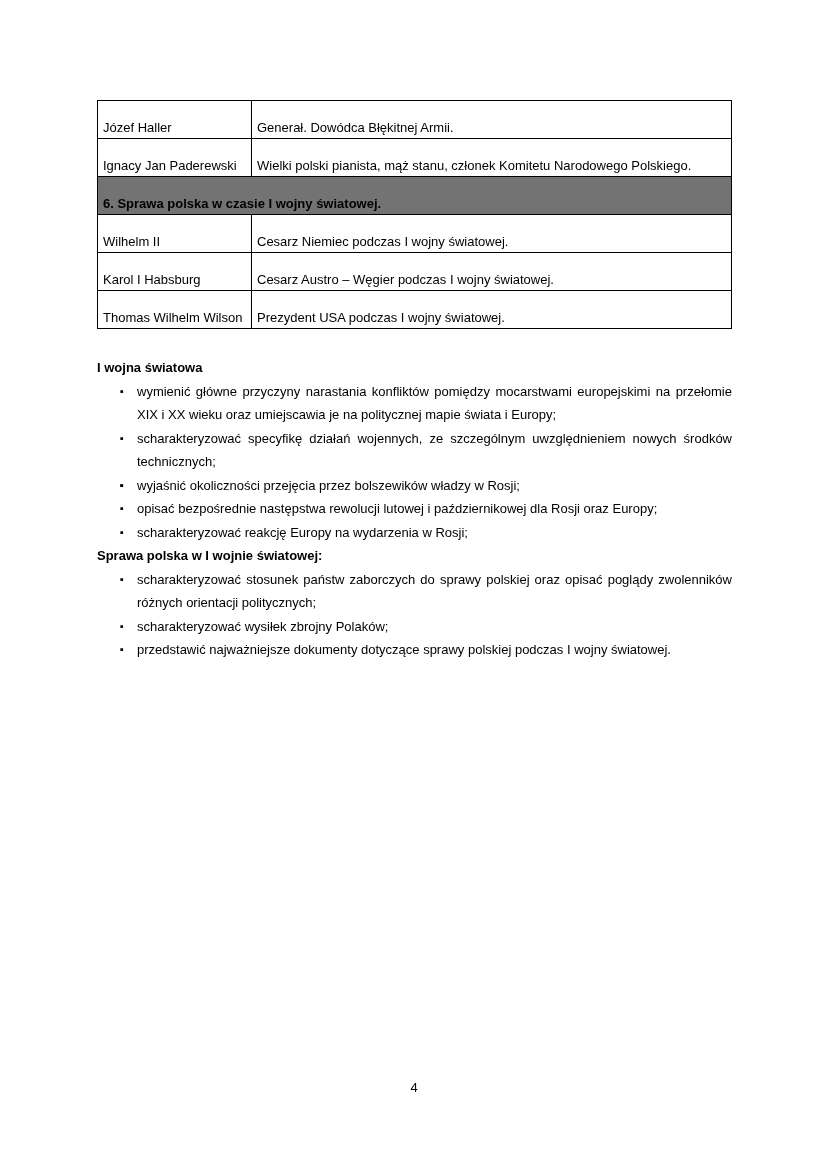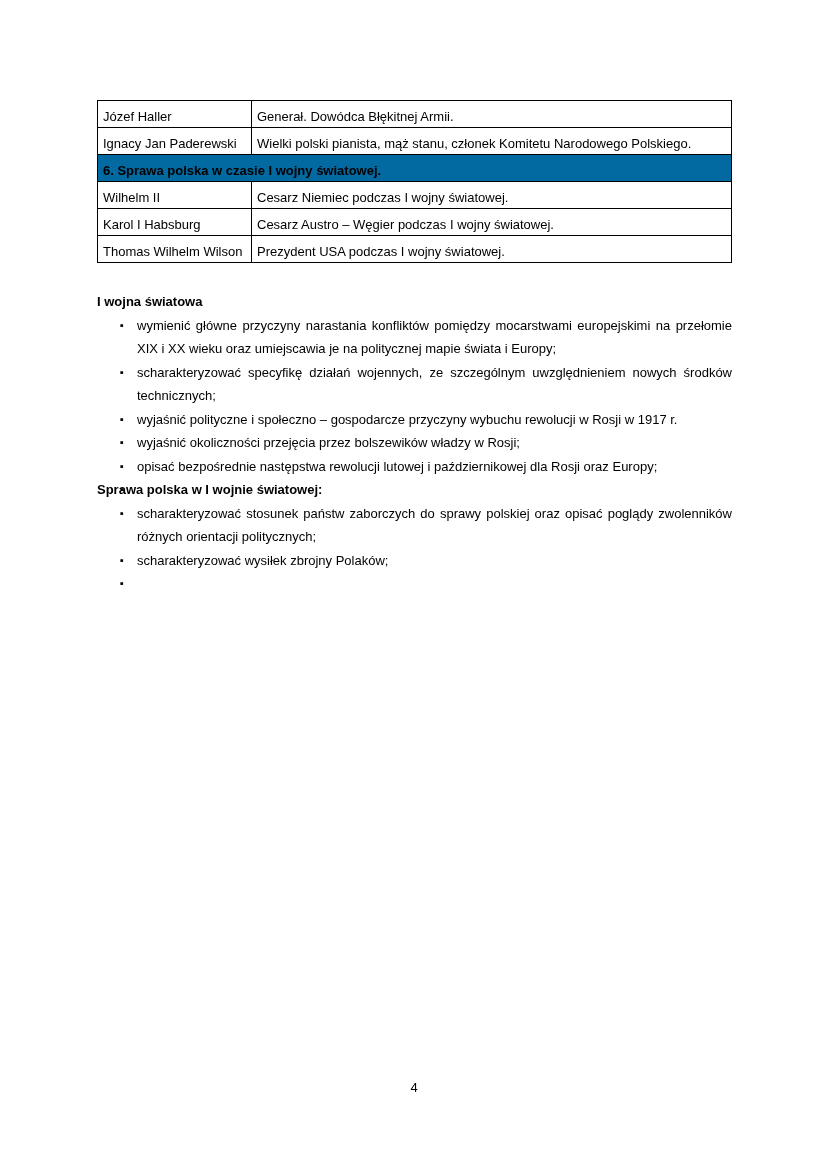--- a/index.html
+++ b/index.html
@@ -21,28 +21,28 @@
     top: 100px;
     width: 635px;
   }
   table.figures {
     border-collapse: collapse;
     width: 100%;
     table-layout: fixed;
   }
   table.figures td {
     border: 1px solid #000000;
-    padding: 7px 5px 1px 5px;
+    padding: 18px 5px 1px 5px;
     font-size: 13px;
     line-height: 18px;
     vertical-align: top;
   }
   td.col-name { width: 154px; }
   tr.hdr td {
-    background: #0369a1;
+    background: #737373;
     font-weight: 700;
   }
   .body-text {
     margin-top: 27px;
     font-size: 13px;
     line-height: 23.5px;
   }
   .heading { font-weight: 700; }
   ul.bullets {
     margin: 0;
@@ -105,30 +105,30 @@
 
     <div class="body-text">
 
       <div class="heading">I  wojna światowa</div>
       <ul class="bullets">
         <li><span class="bullet-marker">▪</span><span>wymienić główne przyczyny narastania  konfliktów pomiędzy mocarstwami europejskimi na przełomie XIX i XX wieku oraz umiejscawia  je na politycznej mapie świata i Europy;</span></li>
         <li><span class="bullet-marker">▪</span><span>scharakteryzować specyfikę działań wojennych, ze szczególnym uwzględnieniem nowych środków technicznych;</span></li>
       </ul>
 
       <ul class="bullets">
-        <li><span class="bullet-marker">▪</span><span>wyjaśnić polityczne i społeczno – gospodarcze przyczyny wybuchu rewolucji w Rosji w 1917 r.</span></li>
+        <li><span class="bullet-marker">▪</span></li>
         <li><span class="bullet-marker">▪</span><span>wyjaśnić okoliczności przejęcia przez bolszewików  władzy w Rosji;</span></li>
         <li><span class="bullet-marker">▪</span><span>opisać bezpośrednie następstwa rewolucji lutowej i październikowej dla Rosji oraz Europy;</span></li>
-        <li><span class="bullet-marker">▪</span></li>
+        <li><span class="bullet-marker">▪</span><span>scharakteryzować reakcję Europy na wydarzenia w Rosji;</span></li>
       </ul>
 
       <div class="heading">Sprawa polska w I wojnie światowej:</div>
       <ul class="bullets">
         <li><span class="bullet-marker">▪</span><span>scharakteryzować stosunek państw zaborczych do sprawy polskiej oraz opisać poglądy zwolenników różnych orientacji politycznych;</span></li>
         <li><span class="bullet-marker">▪</span><span>scharakteryzować wysiłek zbrojny Polaków;</span></li>
-        <li><span class="bullet-marker">▪</span></li>
+        <li><span class="bullet-marker">▪</span><span>przedstawić najważniejsze dokumenty dotyczące sprawy polskiej podczas I wojny światowej.</span></li>
       </ul>
     </div>
 
   </div>
 
   <div class="page-num">4</div>
 </div>
 
 </body></html>

